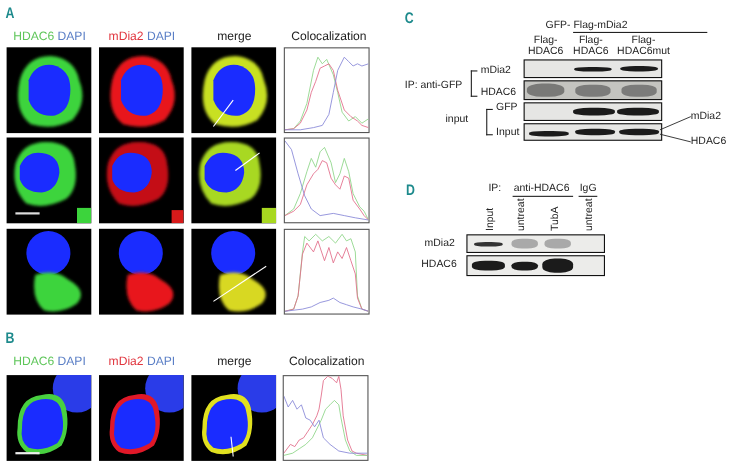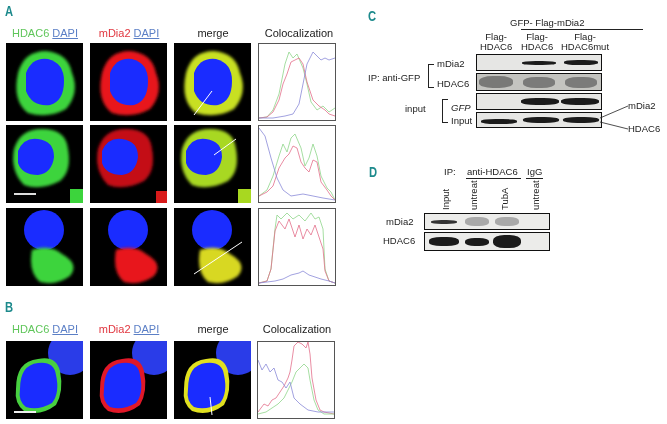--- a/index.html
+++ b/index.html
@@ -1,20 +1,20 @@
 <!DOCTYPE html>
 <html><head>
 <meta charset="utf-8">
 <style>
   html,body{margin:0;padding:0;background:#fff;}
   body{width:667px;height:424px;position:relative;overflow:hidden;font-family:"Liberation Sans",sans-serif;color:#222;}
   .abs{position:absolute;}
   .panel-letter{position:absolute;font-family:"Liberation Sans",sans-serif;font-weight:bold;font-size:14px;color:#1d8a8c;transform:scaleX(0.8);transform-origin:left;}
   .col-head{position:absolute;font-size:11px;white-space:nowrap;text-align:center;width:80px;}
-  .g{color:#5fc65a;} .b{color:#5b7fc6;text-decoration:underline;} .r{color:#e1363f;}
+  .g{color:#5fc65a;} .b{color:#5b7fc6;} .r{color:#e1363f;}
   .micro{position:absolute;width:77px;height:78px;background:#000;overflow:hidden;}
   .micro svg{display:block;}
   .coloc{position:absolute;width:76px;height:76px;border:1px solid #555;background:#fff;}
   .coloc svg{display:block;}
   .lbl{position:absolute;font-size:9.5px;white-space:nowrap;}
   .strip{position:absolute;border:1.5px solid #111;background:#e6e6e4;overflow:hidden;}
   .band{position:absolute;background:#1b1b1b;border-radius:40%;}
   .vlabel{position:absolute;font-size:9.5px;transform:rotate(-90deg);transform-origin:left bottom;white-space:nowrap;}
 </style>
 </head>
@@ -162,21 +162,21 @@
 <div class="coloc" style="left:257px;top:341px;">
   <svg width="76" height="76">
     <polyline fill="none" stroke="#e3708c" stroke-width="0.8" points="0,70 6,62 10,64 14,58 18,56 22,50 26,44 30,36 32,30 34,18 36,4 40,0 44,2 48,6 50,0 52,12 54,36 58,58 62,68 66,70 76,72"></polyline>
     <polyline fill="none" stroke="#8fd68a" stroke-width="0.8" points="0,72 8,70 14,66 20,62 26,56 30,48 34,40 38,30 42,26 46,22 50,26 52,38 56,58 60,68 66,72 76,72"></polyline>
     <polyline fill="none" stroke="#8a8ad8" stroke-width="0.8" points="0,18 4,28 8,22 12,30 16,26 20,38 24,40 28,46 32,40 36,56 42,62 50,68 60,70 76,70"></polyline>
   </svg>
 </div>
 
 <div class="panel-letter" style="left:368px;top:8px;">C</div>
 
-<div class="lbl" style="left:510px;top:17px;">GFP- Flag-mDia2</div>
+<div class="lbl" style="left:496px;top:17px;">GFP- Flag-mDia2</div>
 <div class="abs" style="left:521px;top:29px;width:122px;height:1px;background:#222;"></div>
 
 <div class="lbl" style="left:480px;top:32px;line-height:10px;text-align:center;">
   <div>Flag-</div>
   <div>HDAC6</div>
 </div>
 <div class="lbl" style="left:521px;top:32px;line-height:10px;text-align:center;">
   <div>Flag-</div>
   <div>HDAC6</div>
 </div>
@@ -185,21 +185,21 @@
   <div>HDAC6mut</div>
 </div>
 
 <div class="lbl" style="left:368px;top:72px;">IP: anti-GFP</div>
 <div class="abs" style="left:428px;top:64px;width:5px;height:22px;border-left:1px solid #222;border-top:1px solid #222;border-bottom:1px solid #222;"></div>
 <div class="lbl" style="left:437px;top:58px;">mDia2</div>
 <div class="lbl" style="left:437px;top:78px;">HDAC6</div>
 
 <div class="lbl" style="left:405px;top:103px;">input</div>
 <div class="abs" style="left:442px;top:99px;width:5px;height:22px;border-left:1px solid #222;border-top:1px solid #222;border-bottom:1px solid #222;"></div>
-<div class="lbl" style="left:451px;top:102px;font-style:italic;">GFP</div>
+<div class="lbl" style="left:451px;top:92px;">GFP</div>
 <div class="lbl" style="left:451px;top:115px;">Input</div>
 
 <div class="strip" style="left:476px;top:54px;width:124px;height:15px;">
   <div class="band" style="left:45px;top:6px;width:34px;height:4px;"></div>
   <div class="band" style="left:87px;top:5px;width:34px;height:5px;"></div>
 </div>
 <div class="strip" style="left:476px;top:73px;width:124px;height:16px;background:#c4c4c0;">
   <div class="band" style="left:2px;top:2px;width:34px;height:12px;background:#5a5a58;opacity:.7;"></div>
   <div class="band" style="left:46px;top:3px;width:32px;height:11px;background:#555;opacity:.65;"></div>
   <div class="band" style="left:88px;top:3px;width:32px;height:11px;background:#555;opacity:.65;"></div>

